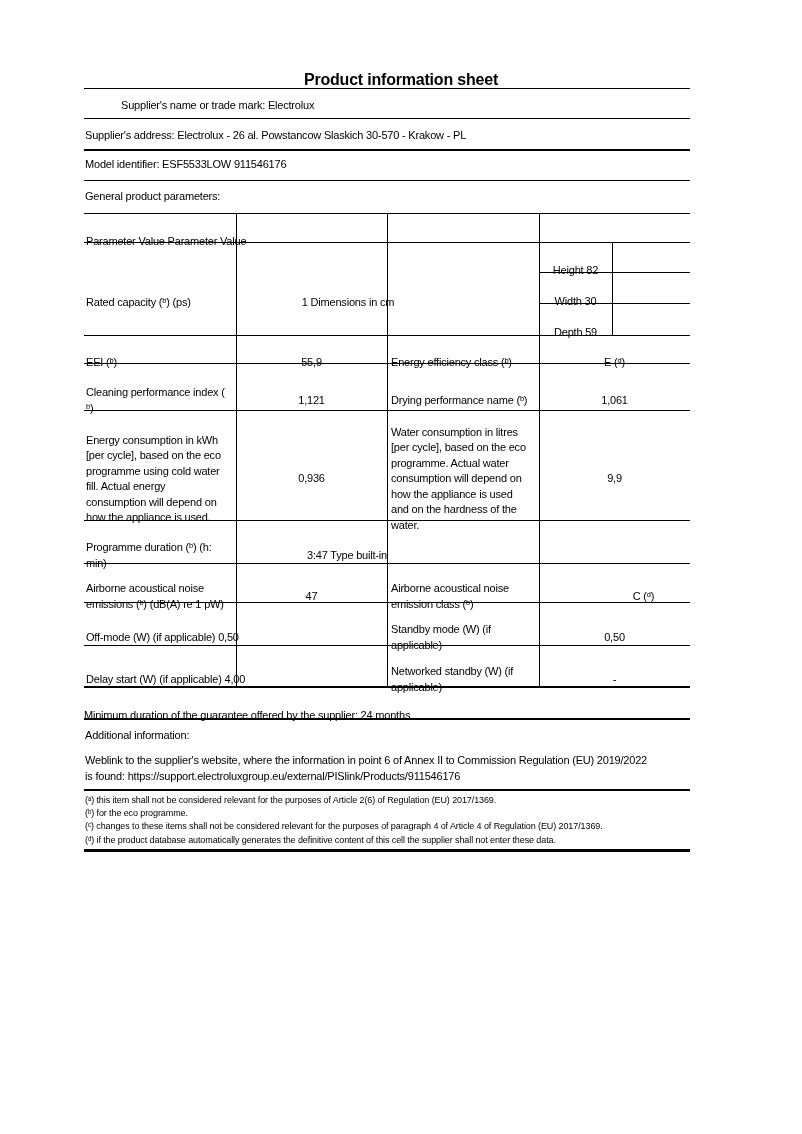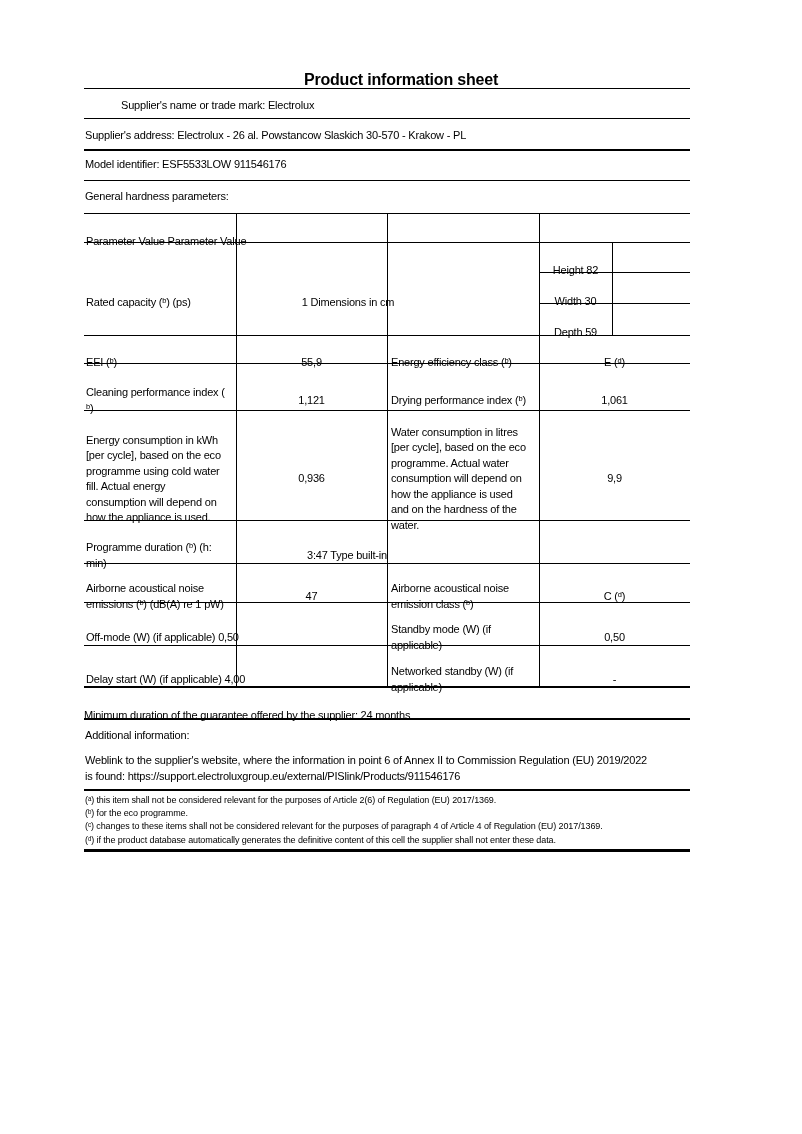--- a/index.html
+++ b/index.html
@@ -29,39 +29,39 @@
 
   <div class="txt" style="left:81px;top:98px;margin-left:40px;">Supplier's name or trade mark: Electrolux</div>
   <div class="hr" style="left:84px;top:118px;width:606px;height:1px;"></div>
 
   <div class="txt" style="left:85px;top:128px;">Supplier's address: Electrolux - 26 al. Powstancow Slaskich 30-570 - Krakow - PL</div>
   <div class="hr" style="left:84px;top:149px;width:606px;height:2px;"></div>
 
   <div class="txt" style="left:85px;top:157px;">Model identifier: ESF5533LOW 911546176</div>
   <div class="hr" style="left:84px;top:180px;width:606px;height:1px;"></div>
 
-  <div class="txt" style="left:85px;top:189px;">General hardness parameters:</div>
+  <div class="txt" style="left:85px;top:189px;">General product parameters:</div>
 
   <div class="cell cl pl2 nowrap" style="left:84px;top:213px;width:300px;height:29px;">Parameter Value Parameter Value</div>
 
   <div class="cell cl pl2" style="left:84px;top:242px;width:152px;height:93px;">Rated capacity (ᵇ) (ps)</div>
   <div class="cell cc" style="left:236px;top:242px;width:303px;height:93px;padding-right:79px;box-sizing:content-box;width:224px;">1 Dimensions in cm</div>
   <div class="cell cc" style="left:539px;top:242px;width:73px;height:30px;">Height 82</div>
   <div class="cell cc" style="left:539px;top:272px;width:73px;height:31px;">Width 30</div>
   <div class="cell cc" style="left:539px;top:303px;width:73px;height:32px;">Depth 59</div>
 
   <div class="cell cl pl2" style="left:84px;top:335px;width:152px;height:28px;">EEI (ᵇ)</div>
   <div class="cell cc" style="left:236px;top:335px;width:151px;height:28px;">55,9</div>
   <div class="cell cl pl3" style="left:388px;top:335px;width:151px;height:28px;">Energy efficiency class (ᵇ)</div>
   <div class="cell cc" style="left:539px;top:335px;width:151px;height:28px;">E (ᵈ)</div>
 
   <div class="cell cl pl2 pre" style="left:84px;top:363px;width:152px;height:47px;">Cleaning performance index (
 ᵇ)</div>
   <div class="cell cc" style="left:236px;top:363px;width:151px;height:47px;">1,121</div>
-  <div class="cell cl pl3" style="left:388px;top:363px;width:151px;height:47px;">Drying performance index (ᵇ)</div>
+  <div class="cell cl pl3" style="left:388px;top:363px;width:151px;height:47px;">Drying performance name (ᵇ)</div>
   <div class="cell cc" style="left:539px;top:363px;width:151px;height:47px;">1,061</div>
 
   <div class="cell cl pl2 pre" style="left:84px;top:410px;width:152px;height:110px;">Energy consumption in kWh
 [per cycle], based on the eco
 programme using cold water
 fill. Actual energy
 consumption will depend on
 how the appliance is used.</div>
   <div class="cell cc" style="left:236px;top:410px;width:151px;height:110px;">0,936</div>
   <div class="cell cl pl3 pre" style="left:388px;top:410px;width:151px;height:110px;">Water consumption in litres
@@ -75,21 +75,21 @@
 
   <div class="cell cl pl2 pre" style="left:84px;top:520px;width:152px;height:43px;">Programme duration (ᵇ) (h:
 min)</div>
   <div class="cell cr nowrap" style="left:236px;top:520px;width:151px;height:43px;">3:47 Type built-in</div>
 
   <div class="cell cl pl2 pre" style="left:84px;top:563px;width:152px;height:39px;">Airborne acoustical noise
 emissions (ᵇ) (dB(A) re 1 pW)</div>
   <div class="cell cc" style="left:236px;top:563px;width:151px;height:39px;">47</div>
   <div class="cell cl pl3 pre" style="left:388px;top:563px;width:151px;height:39px;">Airborne acoustical noise
 emission class (ᵇ)</div>
-  <div class="cell cc" style="left:539px;top:563px;width:151px;height:39px;">C (ᵈ)</div>
+  <div class="cell cc" style="left:539px;top:563px;width:151px;height:39px;padding-left:29px;">C (ᵈ)</div>
 
   <div class="cell cl pl2 nowrap" style="left:84px;top:602px;width:260px;height:43px;">Off-mode (W) (if applicable) 0,50</div>
   <div class="cell cl pl3 pre" style="left:388px;top:602px;width:151px;height:43px;">Standby mode (W) (if
 applicable)</div>
   <div class="cell cc" style="left:539px;top:602px;width:151px;height:43px;">0,50</div>
 
   <div class="cell cl pl2 nowrap" style="left:84px;top:645px;width:260px;height:41px;">Delay start (W) (if applicable) 4,00</div>
   <div class="cell cl pl3 pre" style="left:388px;top:645px;width:151px;height:41px;">Networked standby (W) (if
 applicable)</div>
   <div class="cell cc" style="left:539px;top:645px;width:151px;height:41px;">-</div>

